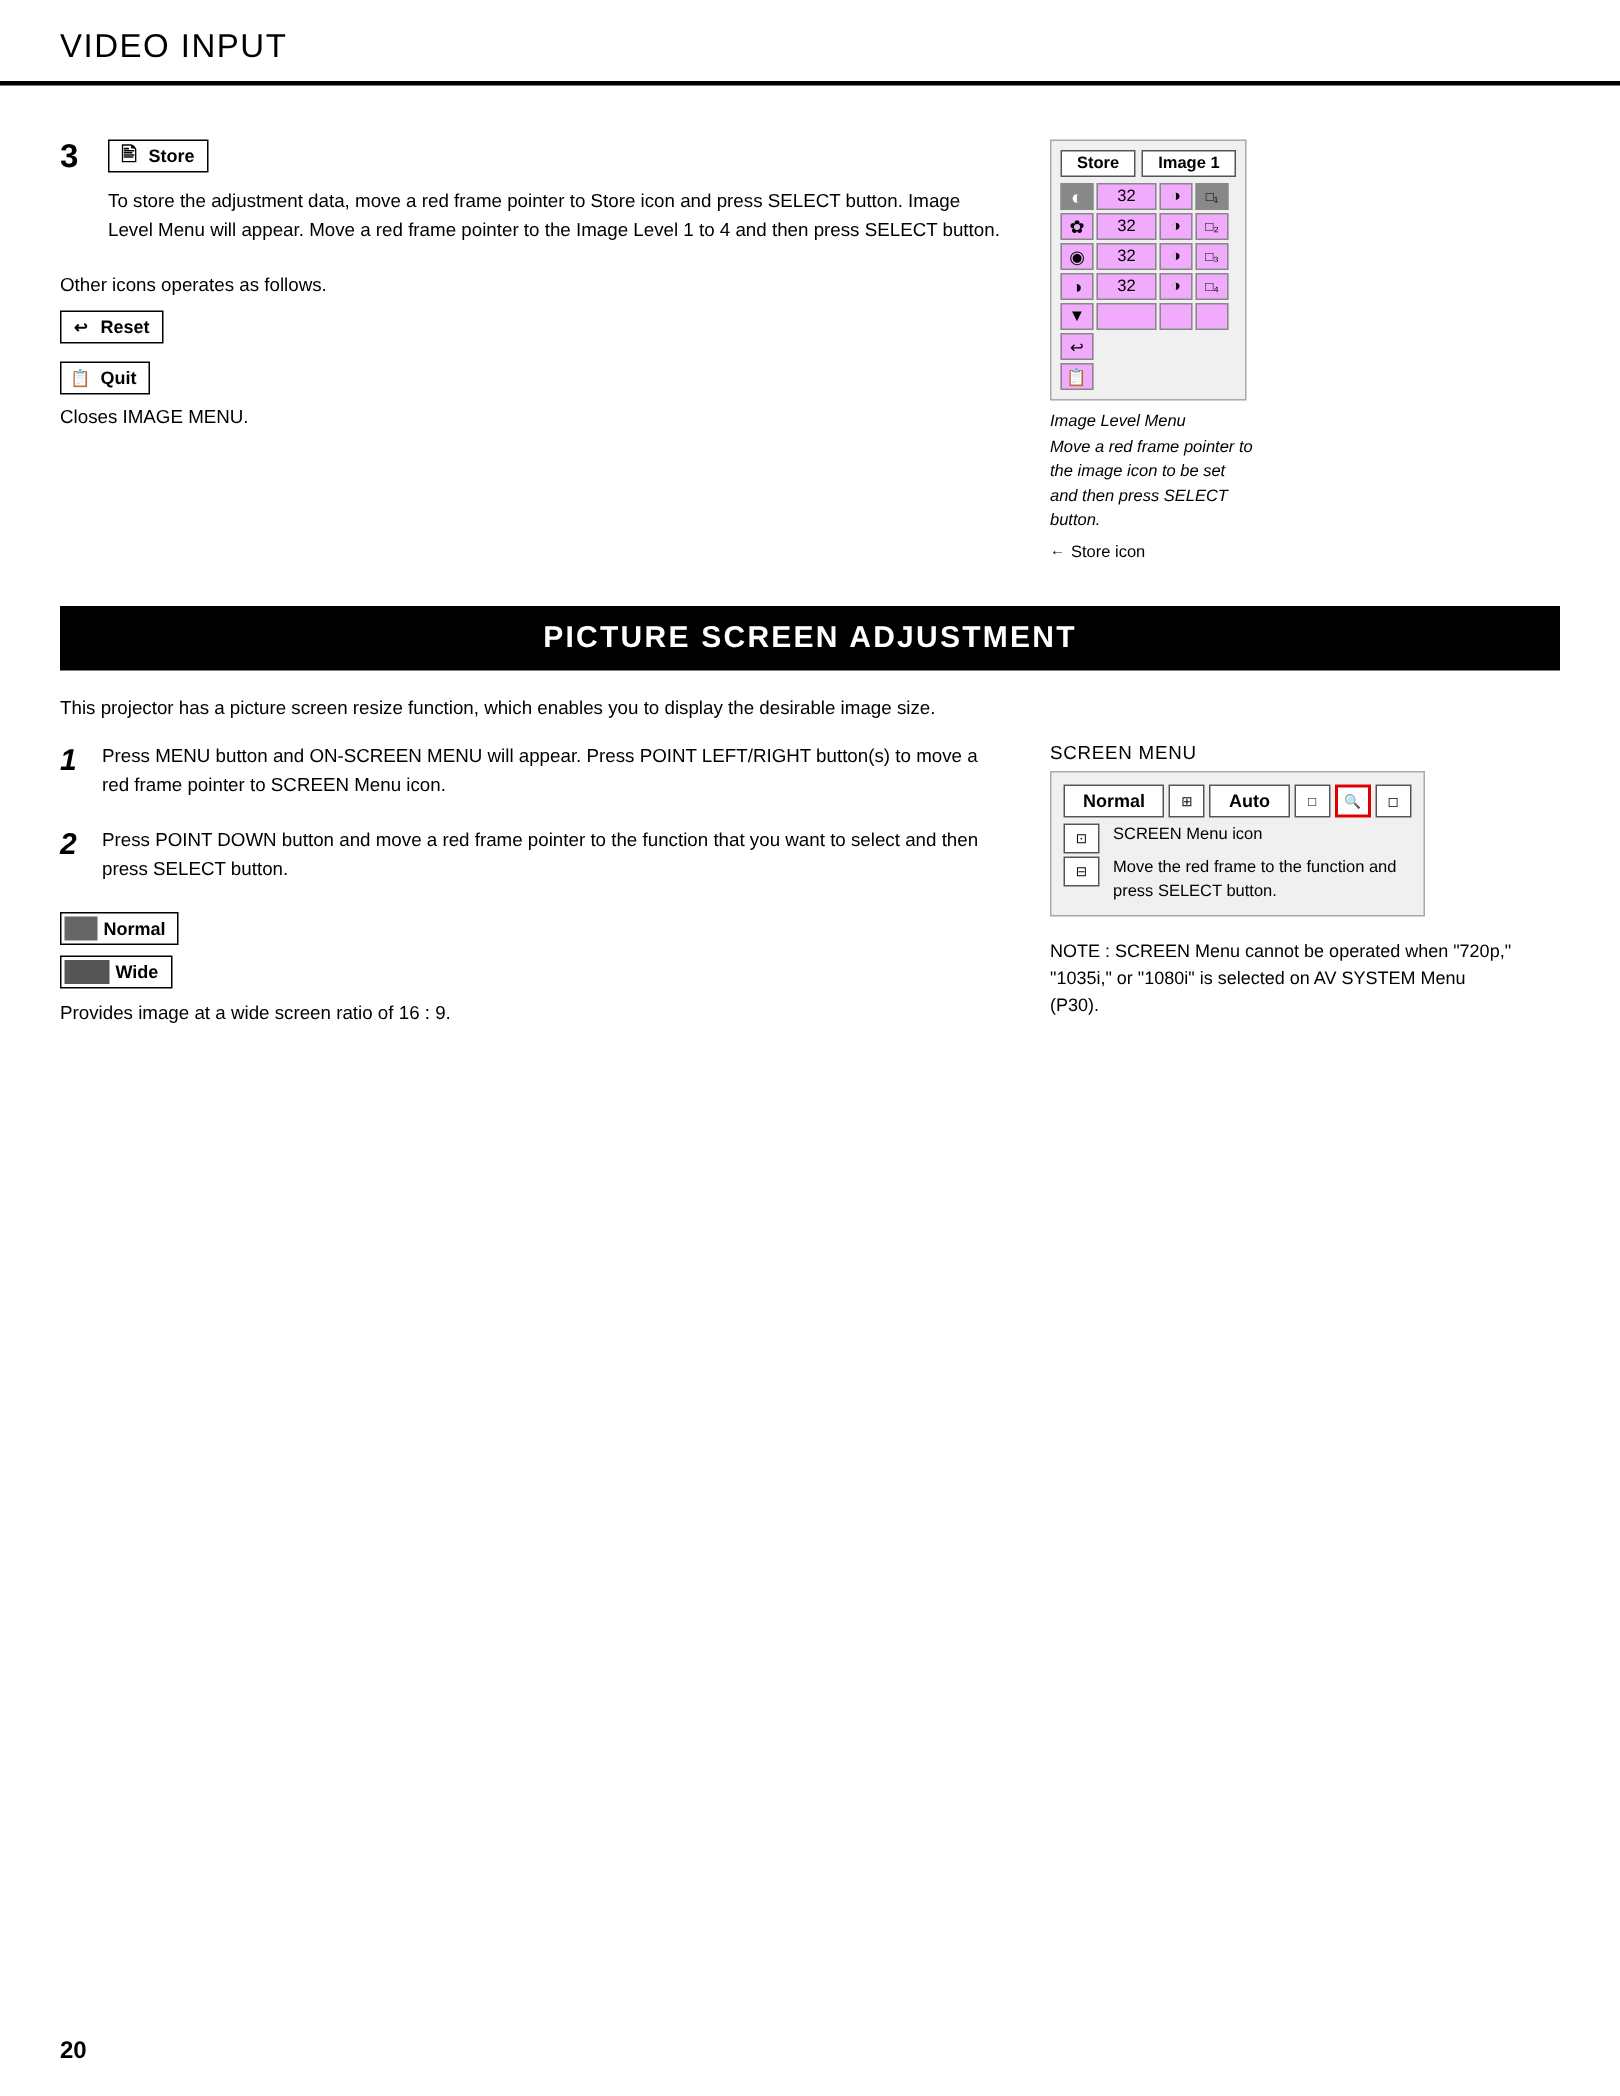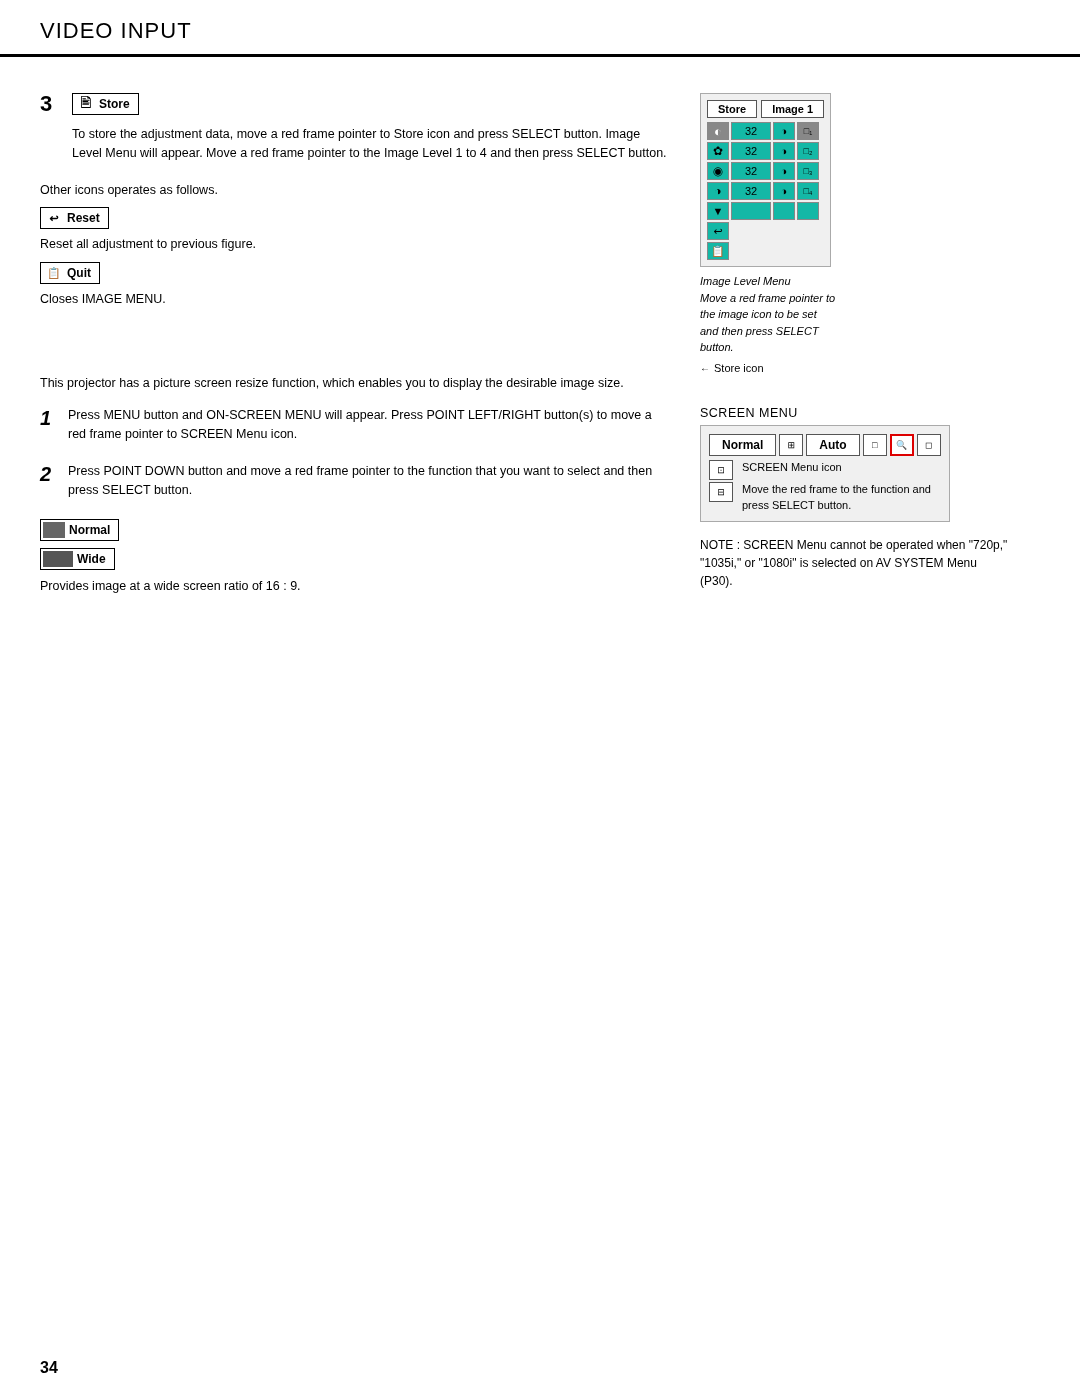--- a/index.html
+++ b/index.html
@@ -112,21 +112,21 @@
     .menu-btn {
       border: 1.5px solid #555;
       background: #fff;
       padding: 2px 10px;
       font-size: 11px;
       font-weight: bold;
       text-align: center;
     }
     .menu-cell {
       border: 1px solid #888;
-      background: #14b8a6;
+      background: #f0abfc;
       text-align: center;
       font-size: 10px;
       height: 18px;
       display: flex;
       align-items: center;
       justify-content: center;
     }
     .menu-cell.dark {
       background: #888;
     }
@@ -253,21 +253,20 @@
       </div>
 
       <p class="step-desc" style="margin-bottom:4px;">Other icons operates as follows.</p>
 
       <div class="sub-icon-row">
         <span class="icon-label">
           <span class="icon-box">↩</span>
           <span>Reset</span>
         </span>
       </div>
-      <p class="step-desc">Reset all adjustment to previous figure.</p>
 
       <div class="sub-icon-row">
         <span class="icon-label">
           <span class="icon-box">📋</span>
           <span>Quit</span>
         </span>
       </div>
       <p class="step-desc">Closes IMAGE MENU.</p>
 
     </div>
@@ -342,20 +341,23 @@
       </div>
       
       <div style="margin-top:6px; font-size:11px; display:flex; align-items:center; gap:4px;">
         <span style="font-size:10px;">←</span>
         <span>Store icon</span>
       </div>
     </div>
 
   </div>
 
+  <div class="section-title-bar">
+    <span>PICTURE SCREEN ADJUSTMENT</span>
+  </div>
 
   <p class="step-desc" style="margin-bottom:14px;">This projector has a picture screen resize function, which enables you to display the desirable image size.</p>
 
   <div class="two-col">
 
     <div class="col-left">
 
       <div class="step-row" style="margin-bottom:10px;">
         <span class="step-num-italic">1</span>
         <p class="step-desc">Press MENU button and ON-SCREEN MENU will appear.  Press POINT LEFT/RIGHT button(s) to move a red frame pointer to SCREEN Menu icon.</p>
@@ -420,14 +422,14 @@
         <span>NOTE : SCREEN Menu cannot be operated when "720p," "1035i," or "1080i" is selected on AV SYSTEM Menu (P30).</span>
       </div>
 
     </div>
 
   </div>
 
 </div>
 
 <div class="page-footer">
-  <span>34</span>
+  <span>20</span>
 </div>
 
 </body></html>

